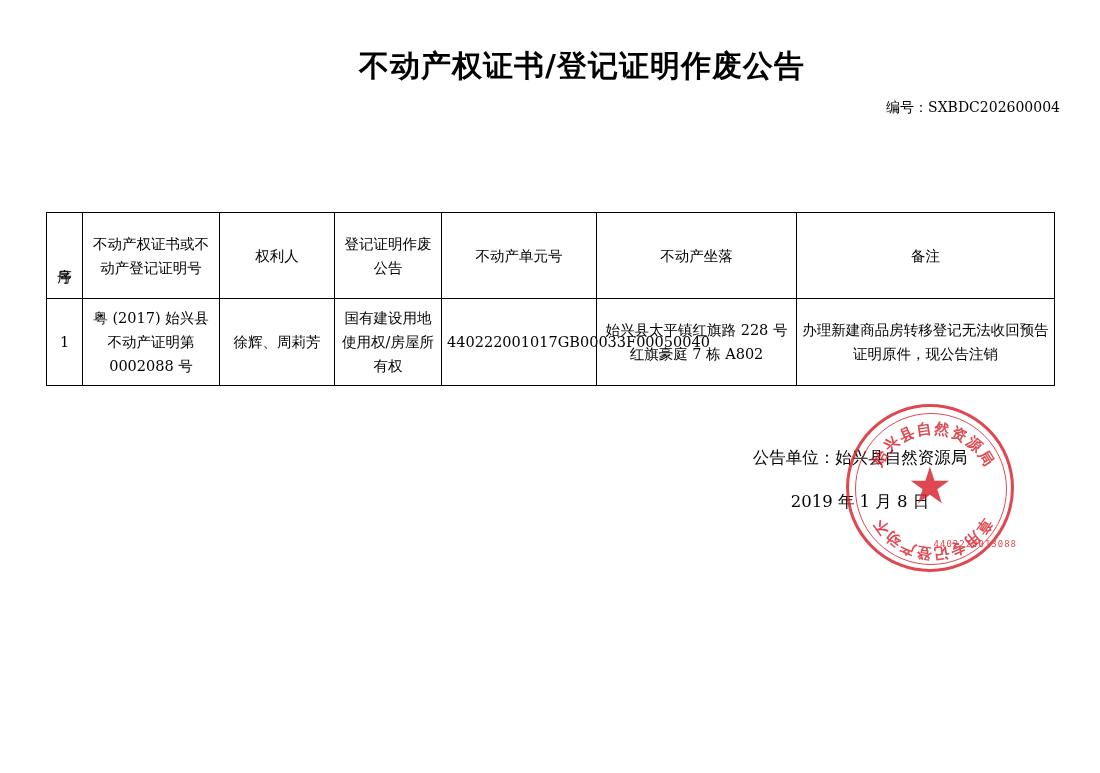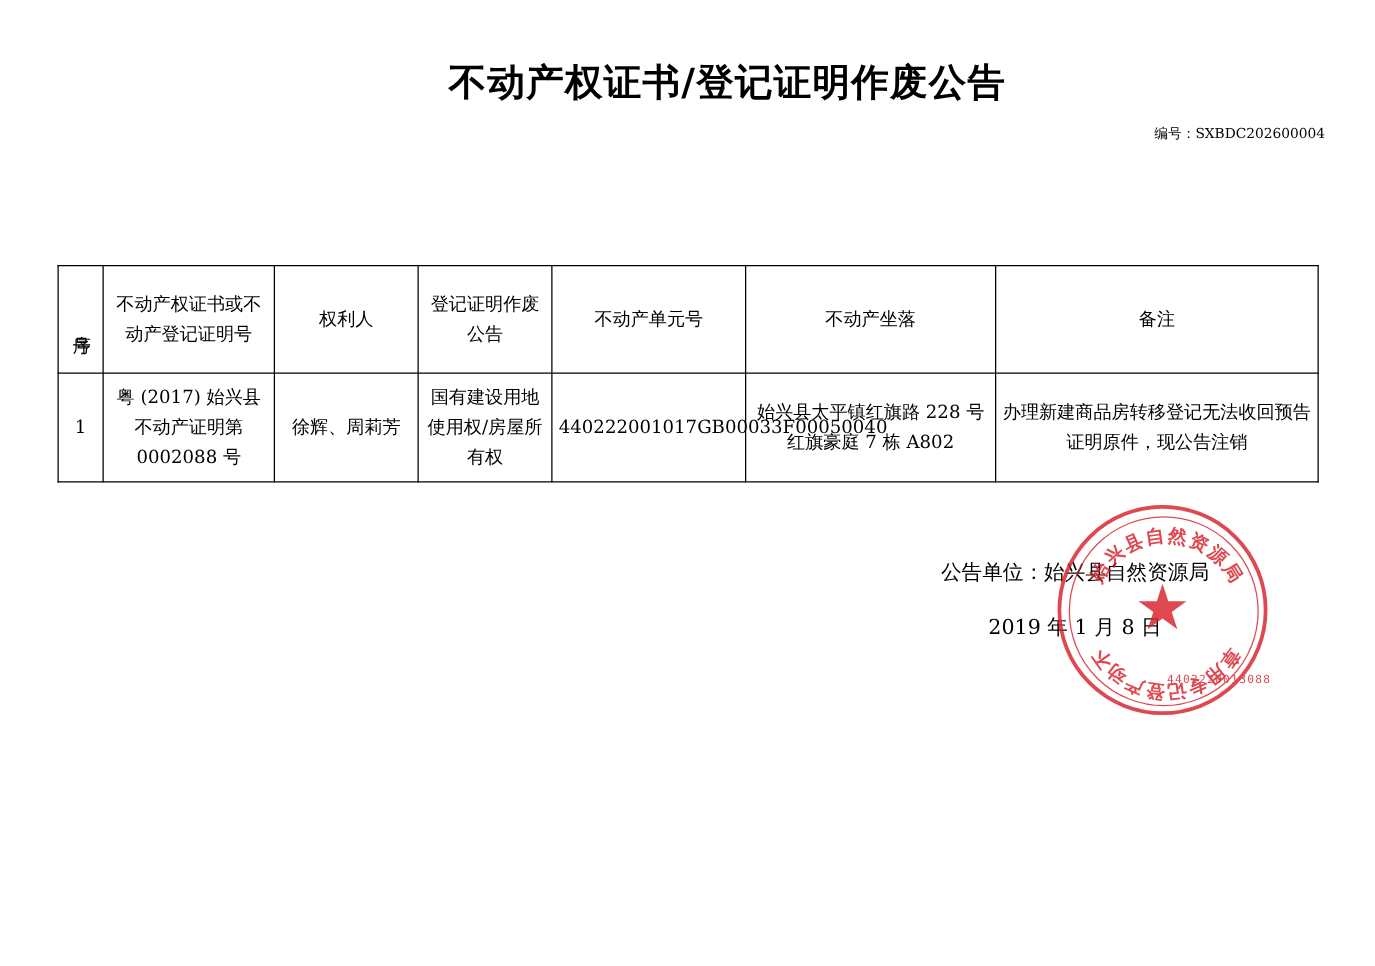--- a/index.html
+++ b/index.html
@@ -33,21 +33,21 @@
     font-weight: bold;
     letter-spacing: 1px;
     font-family: "DejaVu Serif", "Liberation Serif", serif;
     padding-left: 32px;
   }
 
   .doc-number {
     position: absolute;
     right: 40px;
     top: 99px;
-    font-size: 11px;
+    font-size: 14px;
     font-family: "DejaVu Serif", "Liberation Serif", serif;
   }
 
   .body-text {
     position: absolute;
     left: 47px;
     top: 136px;
     width: 1012px;
     font-size: 16.5px;
     line-height: 34px;

